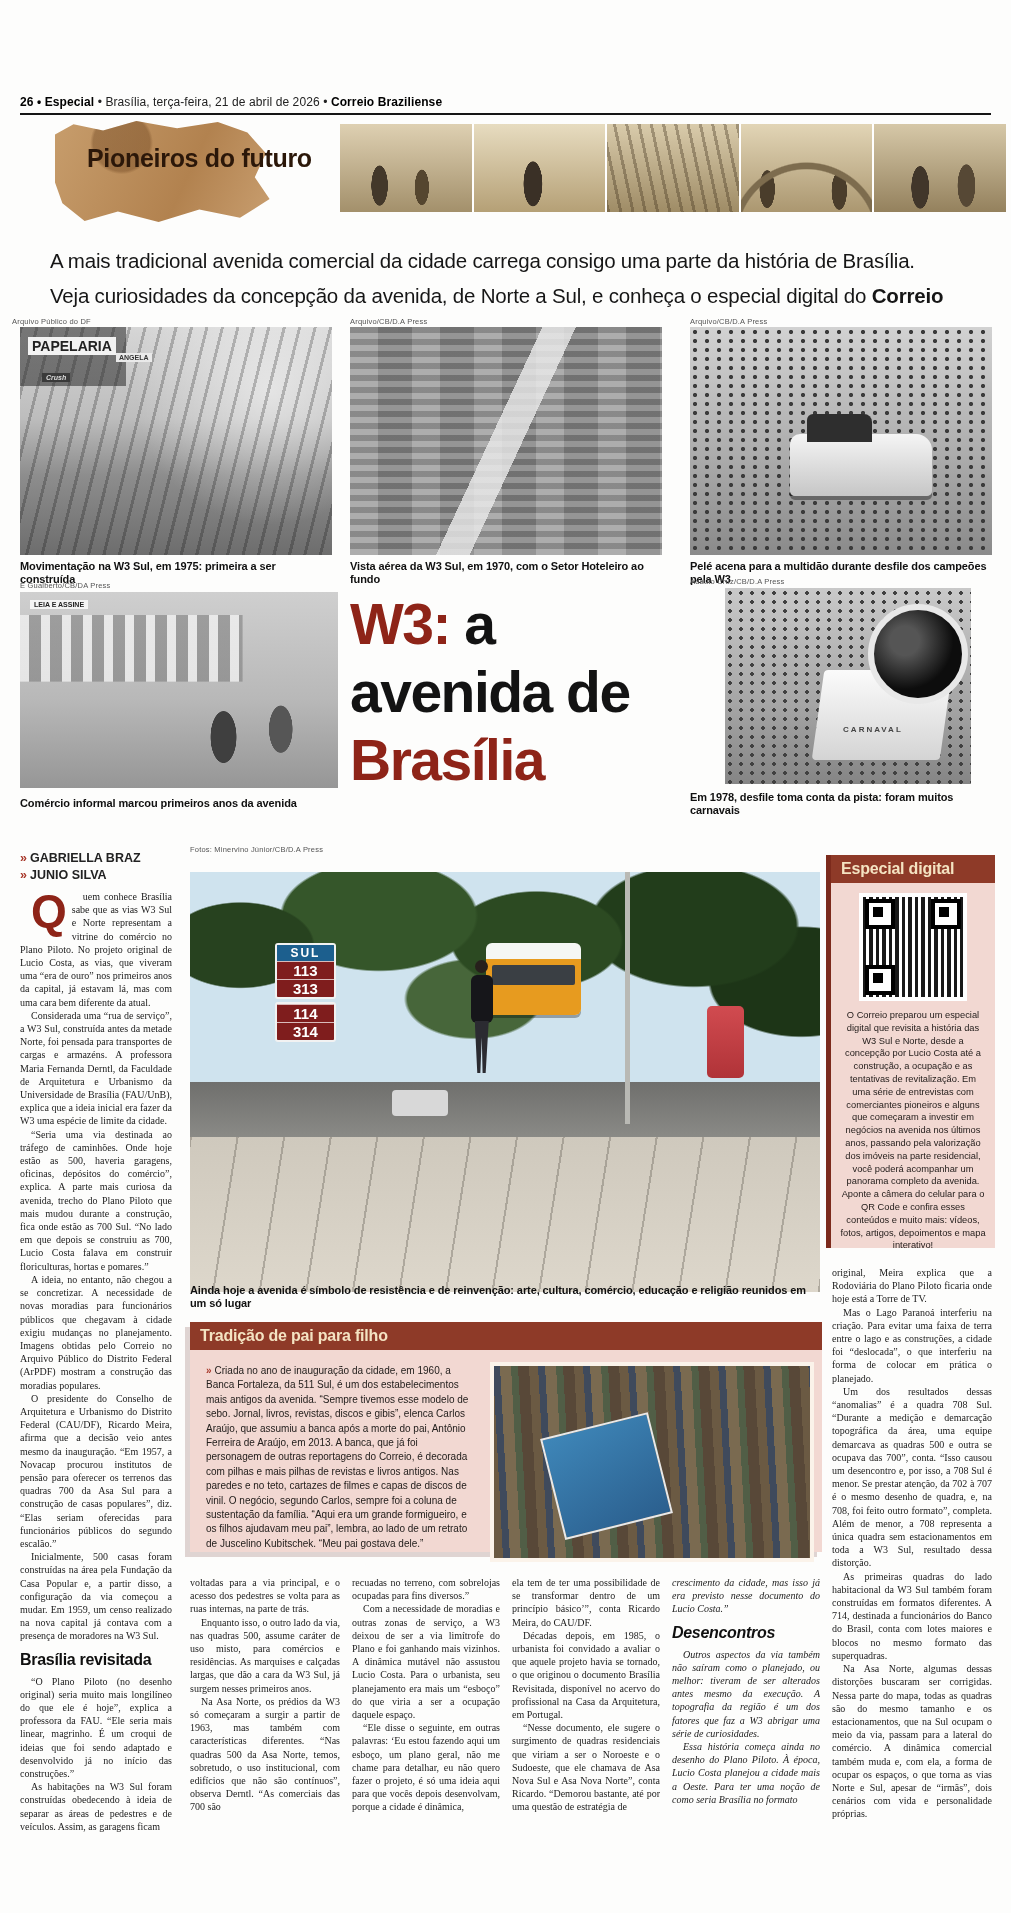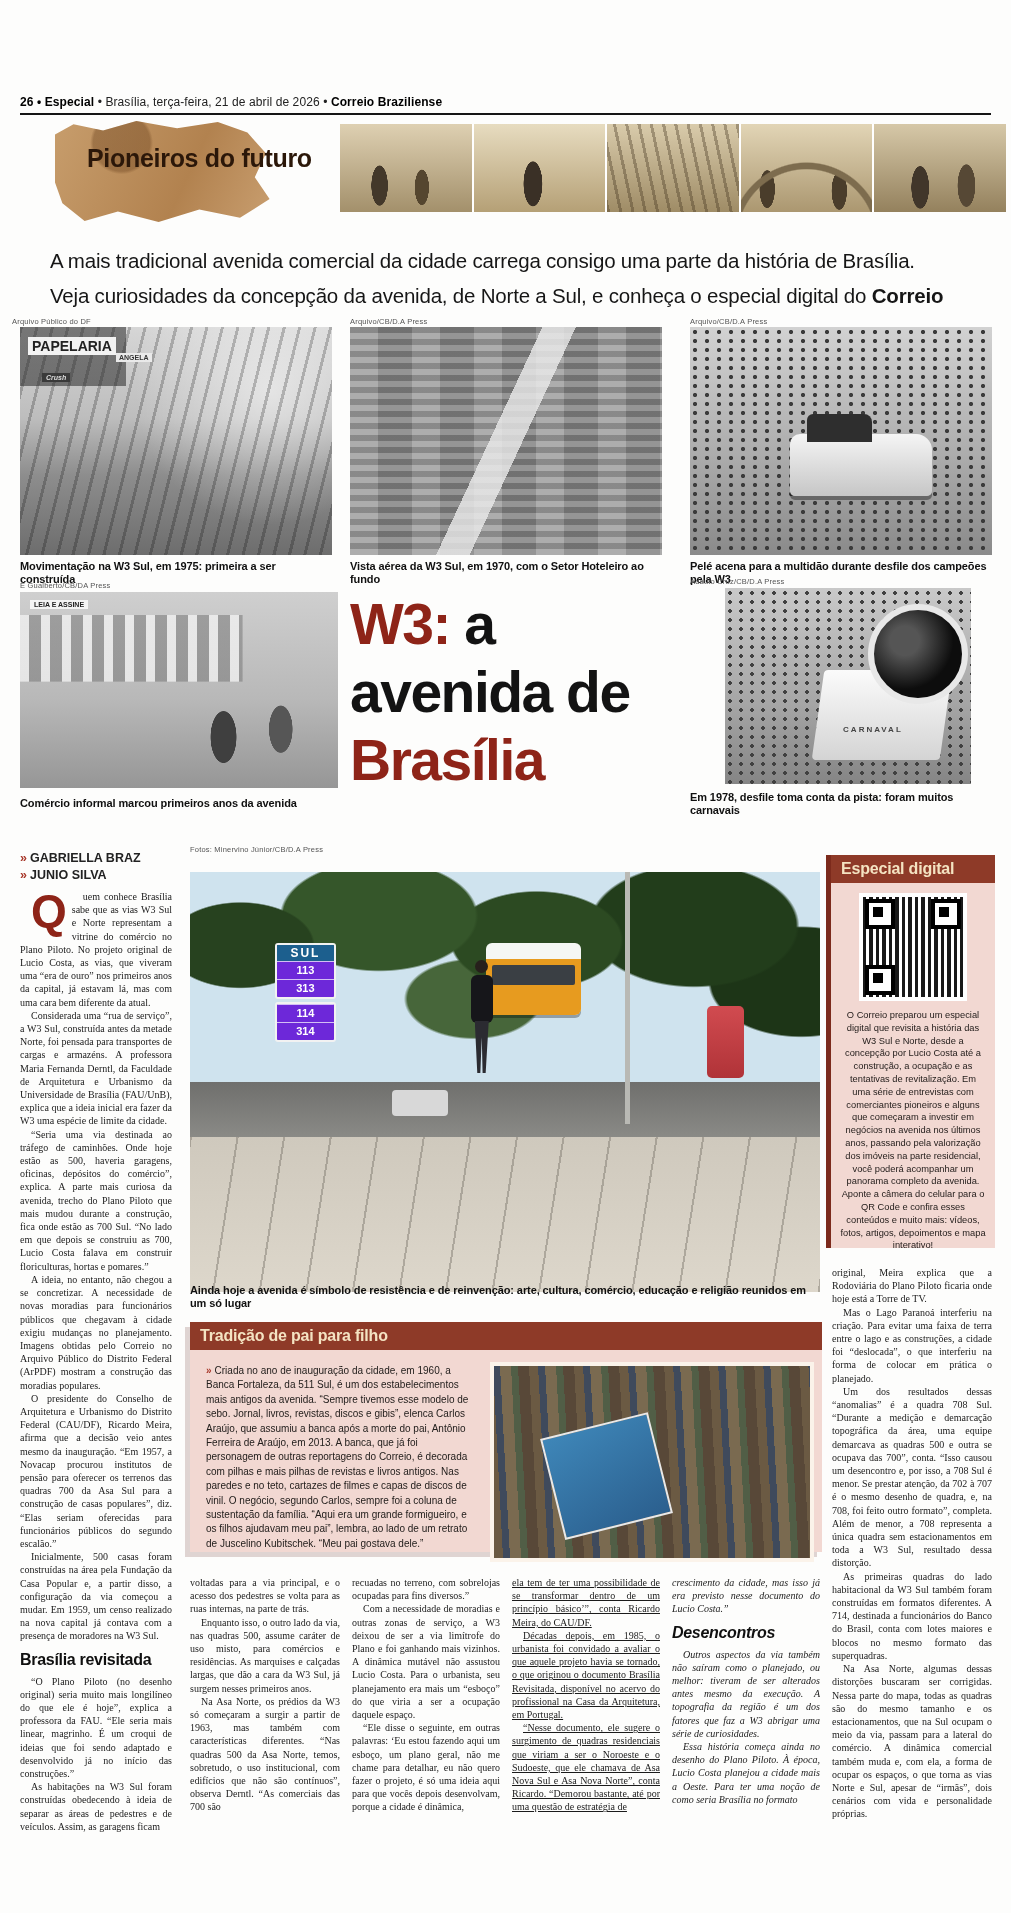--- a/index.html
+++ b/index.html
@@ -127,21 +127,21 @@
        border-radius:6px;box-shadow:0 3px 0 rgba(0,0,0,.3);}
   .bus:before{content:"";position:absolute;left:6%;top:30%;width:88%;height:28%;background:#3a3f44;border-radius:2px;}
   .carx{position:absolute;left:32%;top:52%;width:9%;height:6%;background:#d8d8d8;border-radius:4px;}
   .mailbox{position:absolute;left:82%;top:32%;width:6%;height:17%;background:linear-gradient(#d14b50,#b03338);border-radius:5px;}
   .walker-head{position:absolute;left:45.2%;top:21%;width:13px;height:13px;border-radius:50%;background:#27201c;}
   .walker-body{position:absolute;left:44.6%;top:24.5%;width:22px;height:48px;border-radius:6px;background:#16161a;}
   .walker-legs{position:absolute;left:45.2%;top:35.5%;width:14px;height:52px;background:#2b2b31;clip-path:polygon(0 0,100% 0,78% 100%,56% 100%,50% 30%,40% 100%,18% 100%);}
   .stsign{position:absolute;left:13.5%;top:17%;width:9%;border:2px solid #f2f2f2;border-radius:3px;overflow:hidden;
           font-weight:bold;color:#fff;text-align:center;}
   .stsign .hd{background:#1c5f8e;font-size:12px;line-height:16px;letter-spacing:2px;}
-  .stsign .rw{background:#6d28d9;font-size:11px;line-height:17px;border-top:1px solid rgba(255,255,255,.7);}
+  .stsign .rw{background:#7f1d1d;font-size:15px;line-height:17px;border-top:1px solid rgba(255,255,255,.7);}
   .stsign2{top:31%;}
   #main-cap{left:190px;top:1284px;width:630px;}
 
   
   #espbox{left:826px;top:855px;width:169px;height:393px;background:#f2d8d2;border-left:5px solid #7c2a1c;box-sizing:border-box;}
   .boxhdr{background:#8e3a28;color:#f4e3c2;font-weight:bold;font-size:16px;line-height:28px;padding:0 10px;letter-spacing:-.2px;}
   #qr{margin:10px auto 6px;width:108px;height:108px;background:#fff;position:relative;padding:4px;box-sizing:border-box;}
   #qr .mat{width:100%;height:100%;
       background:repeating-linear-gradient(0deg,#000 0 3px,transparent 3px 7px,#000 7px 9px,transparent 9px 14px),
                  repeating-linear-gradient(90deg,#000 0 3px,#fff 3px 6px,#000 6px 10px,#fff 10px 13px);
@@ -167,21 +167,21 @@
            text-align:justify;color:#1b1b1b;overflow:hidden;}
   .bodycol p{margin:0;text-indent:11px;}
   .cont p:first-child{text-indent:0;}
   .subhead{font-family:"Liberation Sans",sans-serif;font-weight:bold;font-size:16px;line-height:18px;
            margin:8px 0 6px;color:#101010;letter-spacing:-.3px;}
   .dropcap{float:left;font-family:"Liberation Sans",sans-serif;font-weight:bold;font-size:46px;line-height:38px;
            color:#8e2418;margin:2px 5px 0 0;}
   #col1{left:20px;top:890px;width:152px;height:1023px;}
   #col2{left:190px;top:1576px;width:150px;height:337px;}
   #col3{left:352px;top:1576px;width:148px;height:337px;}
-  #col4{left:512px;top:1576px;width:148px;height:337px;text-decoration:underline;}
+  #col4{left:512px;top:1576px;width:148px;height:337px;}
   #col5{left:672px;top:1576px;width:148px;height:337px;font-style:italic;}
   #col6{left:832px;top:1266px;width:160px;height:647px;}
 </style>
 </head>
 <body>
 
 <div class="page">
 
   <div class="abs" id="hdr">
     <b>26 • Especial</b>

